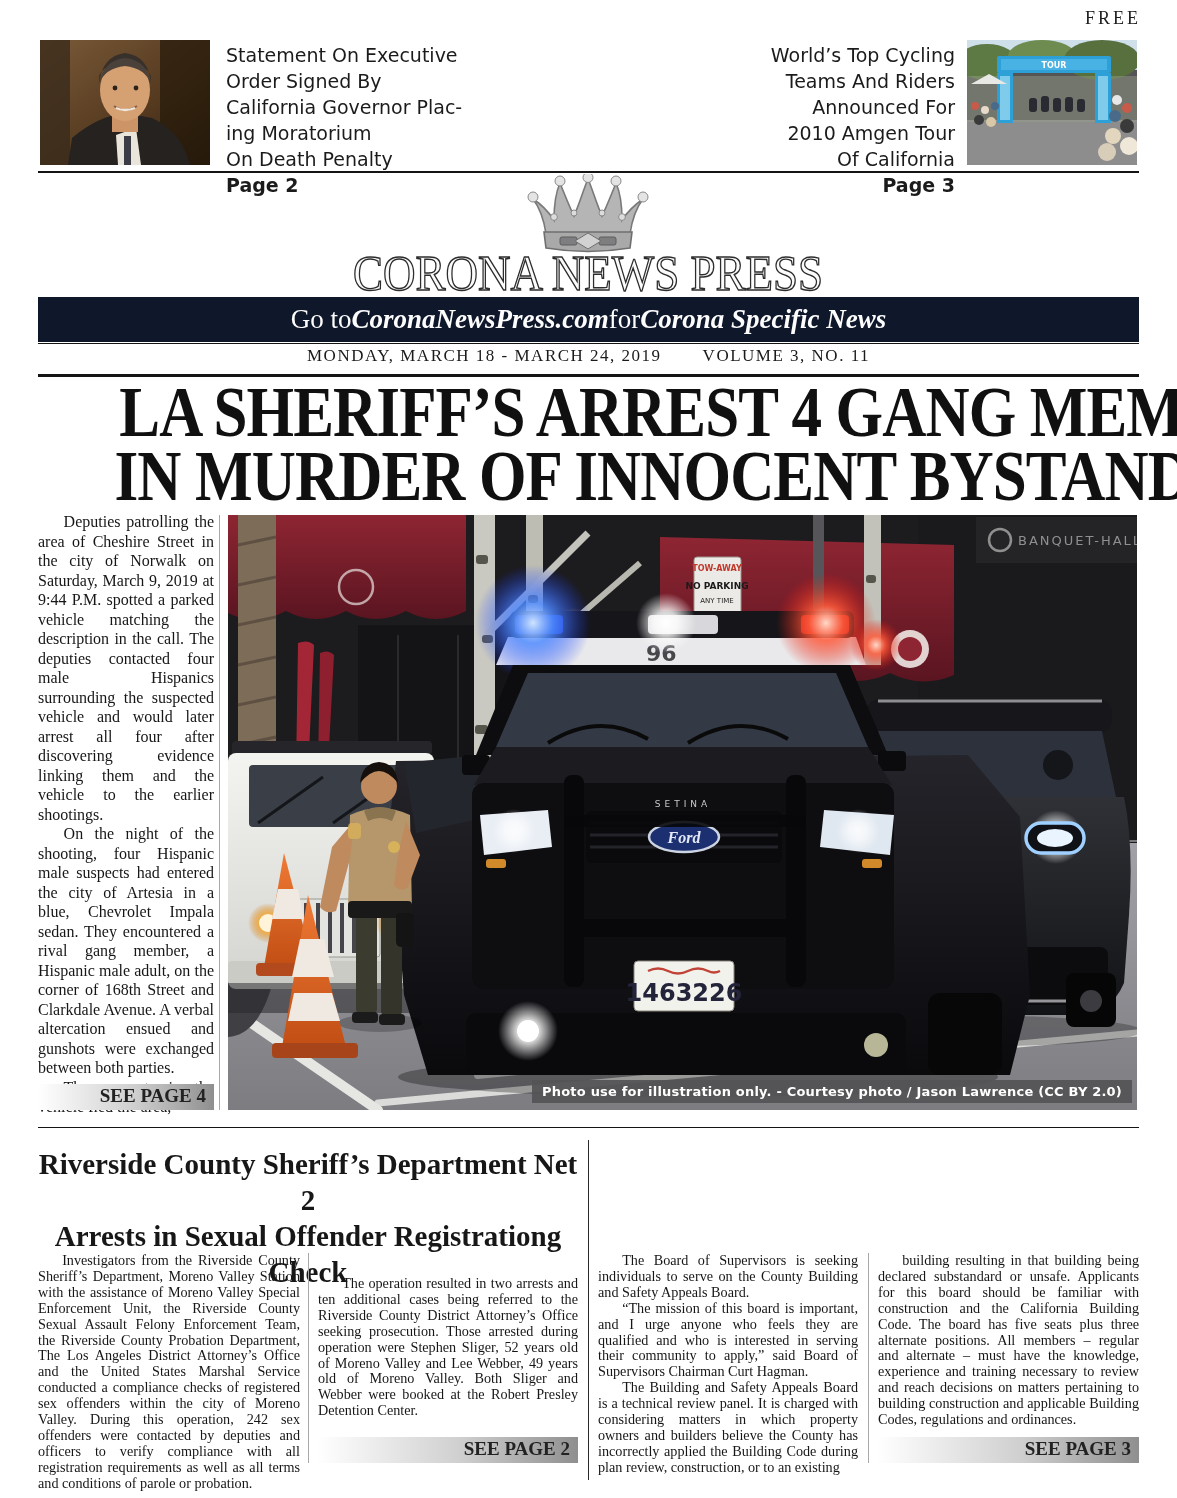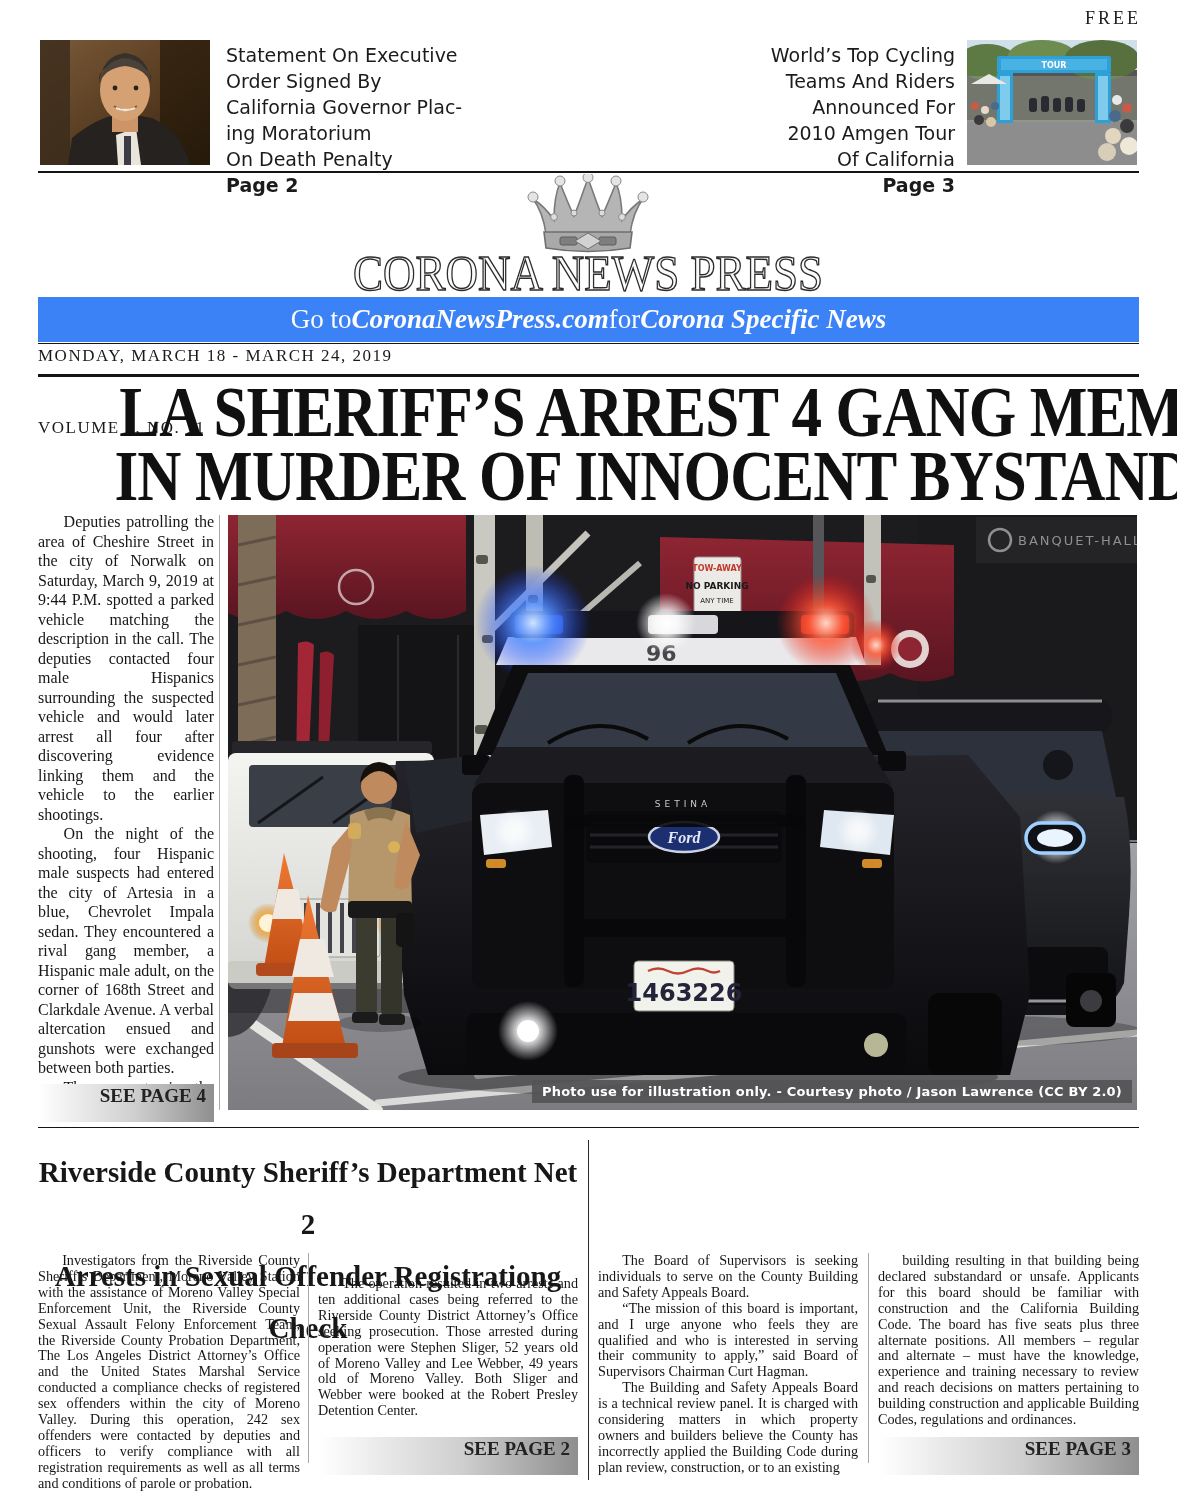--- a/index.html
+++ b/index.html
@@ -10,47 +10,47 @@
   .free{position:absolute;top:8px;right:36px;font-family:"Liberation Serif",serif;
         font-size:18px;letter-spacing:3px;color:#1c1c1c;}
   .tphoto{position:absolute;overflow:hidden;background:#555;}
   .tphoto svg{display:block;}
   .ttext{position:absolute;font-family:"DejaVu Sans",sans-serif;font-size:19px;line-height:26px;
          color:#1b1b1b;font-weight:500;}
   .ttext .tpage{font-weight:bold;}
   .ttext.rightal{text-align:right;}
   
   .masthead{position:absolute;left:38px;top:174px;width:1101px;height:122px;}
-  .banner{position:absolute;left:38px;top:297px;width:1101px;height:45px;background:#3b82f6;
+  .banner{position:absolute;left:38px;top:297px;width:1101px;height:45px;background:#0f172a;
           color:#fdfdfd;display:flex;align-items:center;justify-content:center;
           font-size:27px;}
   .banner .site,.banner .emph{font-style:italic;font-weight:bold;}
   .dateline{position:absolute;left:38px;top:346px;width:1101px;display:flex;justify-content:center;
-            gap:52px;font-size:17px;letter-spacing:1.5px;color:#1a1a1a;flex-direction:column;}
+            gap:41px;font-size:17px;letter-spacing:1.5px;color:#1a1a1a;}
   
   .headline{position:absolute;left:20px;top:380px;width:1137px;text-align:center;
             font-weight:bold;font-size:71px;line-height:64px;margin:0;color:#101010;}
   .cond{display:inline-block;transform:scaleX(0.86);transform-origin:50% 50%;white-space:nowrap;letter-spacing:-1px;}
   
   .lead-col{position:absolute;left:38px;top:512px;width:176px;height:598px;font-size:16px;
             line-height:19.5px;text-align:justify;}
   .lead-col p{margin:0;text-indent:1.6em;}
-  .seepage{position:absolute;height:38px;background:linear-gradient(to right,#ffffff 0%,#cfcfcf 55%,#8f8f8f 100%);
+  .seepage{position:absolute;height:26px;background:linear-gradient(to right,#ffffff 0%,#cfcfcf 55%,#8f8f8f 100%);
            font-weight:bold;font-size:19px;text-align:right;padding:1px 8px 0 0;box-sizing:border-box;
            color:#222;}
   .vline{position:absolute;width:1px;background:#a9a9a9;}
   
   .photo{position:absolute;left:228px;top:515px;width:909px;height:595px;background:#131315;}
   .photo svg{display:block;width:100%;height:100%;}
   .caption{position:absolute;right:5px;bottom:7px;background:rgba(84,84,86,0.93);color:#ffffff;
            font-family:"DejaVu Sans",sans-serif;font-weight:bold;font-size:13px;letter-spacing:.2px;
            padding:4px 10px;}
   
   .story-h{position:absolute;margin:0;text-align:center;font-weight:bold;color:#171717;}
-  .story-h.leftst{left:38px;top:1146px;width:540px;font-size:29px;line-height:52px;}
+  .story-h.leftst{left:38px;top:1146px;width:540px;font-size:29px;line-height:36px;}
   .story-h.rightst{left:598px;top:1150px;width:541px;font-size:27px;line-height:35px;}
   .bcol{position:absolute;font-size:14.2px;line-height:15.9px;text-align:justify;}
   .bcol p{margin:0;text-indent:1.7em;}
   .vdivider{position:absolute;width:1px;background:#2a2a2a;}
 </style>
 </head>
 <body>
 
 <div id="page">
 

